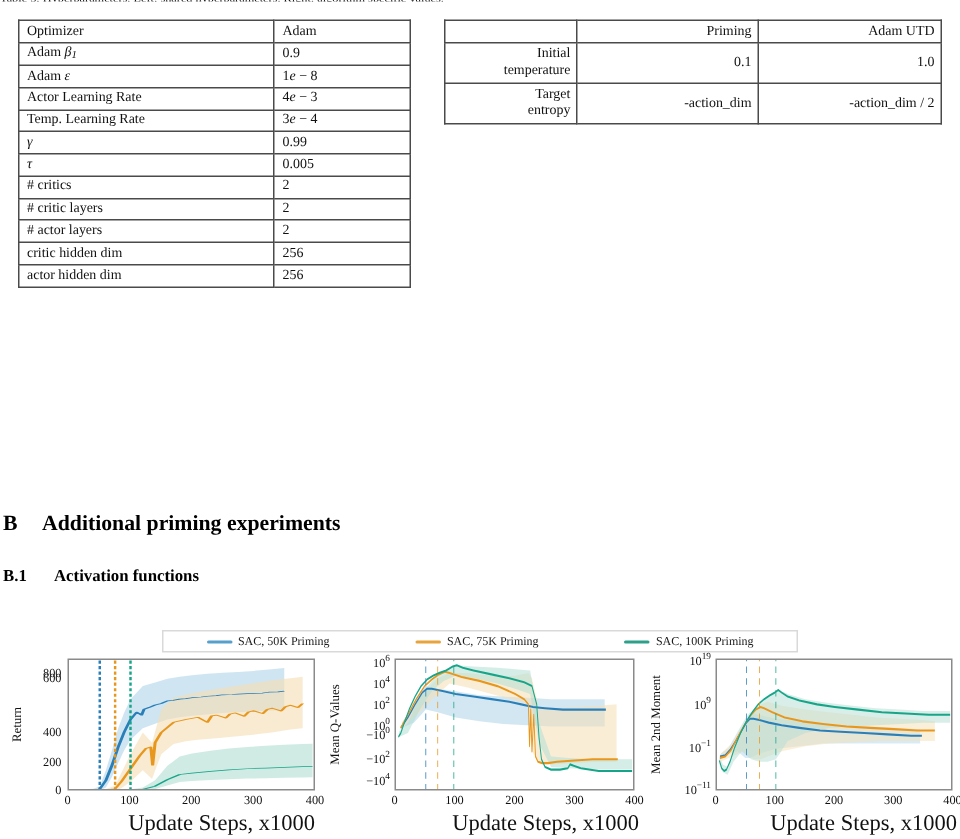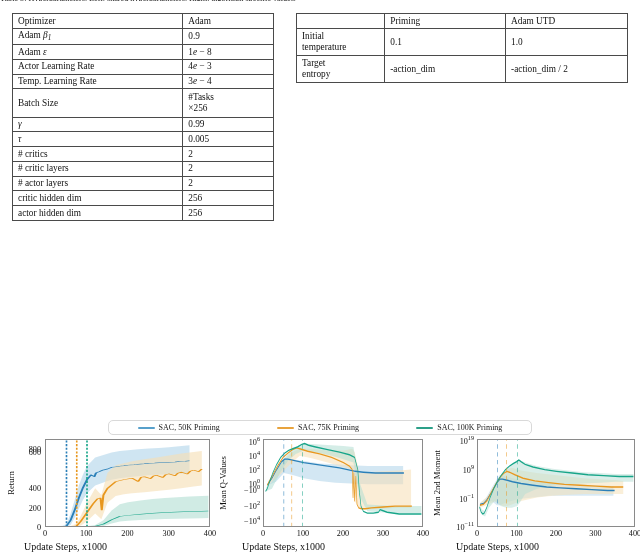--- a/index.html
+++ b/index.html
@@ -55,20 +55,21 @@
   }
   #left-table { width: 262px; }
   #left-table td.k { width: 168px; }
   #left-table td.v { width: 86px; }
   #left-table tr.tall td { height: 24px; }
 
   #right-table-wrap {
     position: absolute;
     left: 296px;
     top: 13px;
+    text-align: right;
   }
   #right-table { width: 332px; }
   #right-table td.hk { width: 82px; font-family: Liberation Serif, serif; }
   #right-table td.hc { width: 118px; }
   #right-table tr.two td { height: 23px; }
   #right-table td.hdr { }
   
 
   .mi { font-style: italic; font-family: "Liberation Serif", serif; }
   .sub { font-size: 7.2px; vertical-align: -0.25em; font-style: italic; }
@@ -91,21 +92,21 @@
   }
   #sec-b1 .num { display: inline-block; width: 34px; }
 
   
   #legend {
     position: absolute;
     left: 108px; top: 420px;
     width: 424px;
     height: 15px;
     border: 0.8px solid #d9d9d9;
-    border-radius: 5px;
+    border-radius: 0;
     background: #fff;
     display: flex;
     align-items: center;
     justify-content: space-around;
     box-sizing: border-box;
   }
   .leg-item {
     display: flex;
     align-items: center;
     gap: 4px;
@@ -187,23 +188,23 @@
   }
   .xtick {
     position: absolute;
     font-size: 8.2px;
     color: #111;
     transform: translateX(-50%);
     white-space: nowrap;
   }
   .xlabel {
     position: absolute;
-    font-size: 10px;
-    color: #111;
-    text-align: left;
+    font-size: 15px;
+    color: #111;
+    text-align: right;
     white-space: nowrap;
   }
   sup.e { font-size: 6.2px; vertical-align: super; }
 </style>
 </head>
 <body>
 
 <div class="page">
 
   <div class="top-caption">Table 5: Hyperparameters. Left: shared hyperparameters. Right: algorithm specific values.</div>
@@ -224,24 +225,20 @@
           <td class="v">1<span class="mi">e</span> − 8</td>
         </tr>
         <tr>
           <td class="k">Actor Learning Rate</td>
           <td class="v">4<span class="mi">e</span> − 3</td>
         </tr>
         <tr>
           <td class="k">Temp. Learning Rate</td>
           <td class="v">3<span class="mi">e</span> − 4</td>
         </tr>
-        <tr class="tall">
-          <td class="k">Batch Size</td>
-          <td class="v twoline">#Tasks<br>×256</td>
-        </tr>
         <tr>
           <td class="k"><span class="mi">γ</span></td>
           <td class="v">0.99</td>
         </tr>
         <tr>
           <td class="k"><span class="mi">τ</span></td>
           <td class="v">0.005</td>
         </tr>
         <tr>
           <td class="k"># critics</td>
@@ -282,20 +279,26 @@
         </tr>
         <tr class="two">
           <td class="hk twoline">Target<br>entropy</td>
           <td class="hc">-action_dim</td>
           <td class="hc">-action_dim / 2</td>
         </tr>
       </tbody>
     </table>
   </div>
 
+  <div class="h-sec" id="sec-b">
+    <span class="num">B</span><span>Additional priming experiments</span>
+  </div>
+  <div class="h-sec" id="sec-b1">
+    <span class="num">B.1</span><span>Activation functions</span>
+  </div>
 
   <div id="legend">
     <div class="leg-item">
       <span class="leg-swatch" style="background:#57a0cb"></span>
       <span>SAC, 50K Priming</span>
     </div>
     <div class="leg-item">
       <span class="leg-swatch" style="background:#e8a33d"></span>
       <span>SAC, 75K Priming</span>
     </div>

